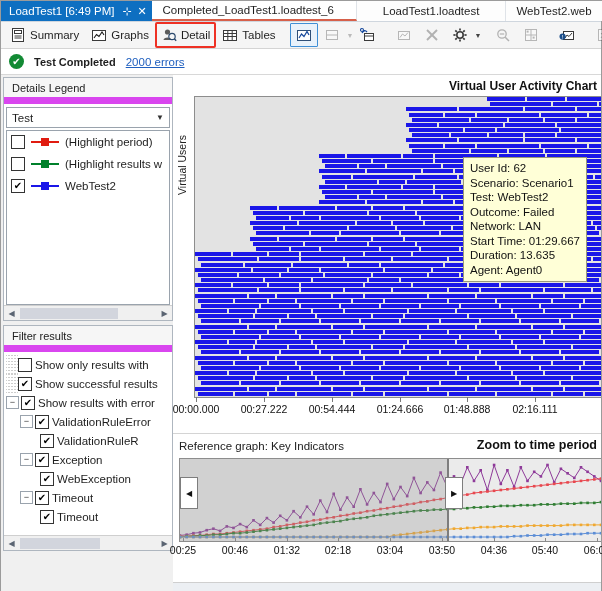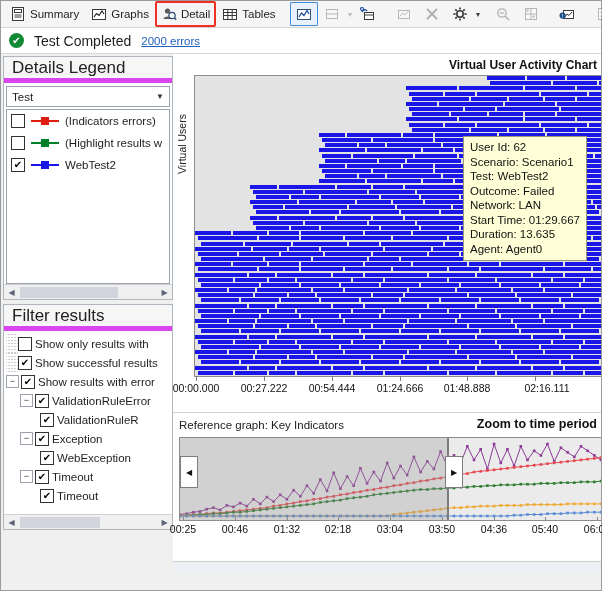--- a/index.html
+++ b/index.html
@@ -28,30 +28,30 @@
   .tbtn.boxed{border:2px solid #ee3124;padding:0 4px;border-radius:2px;}
   .tbtn.sel{border:1px solid #3f8fd6;background:#e9f2fb;}
   .tsep{width:1px;height:18px;background:#cdcdcd;margin:0 4px;}
   .ticon{width:16px;height:16px;display:block;}
   .caret{font-size:7px;color:#444;margin-left:1px;cursor:pointer;}
   .dis{opacity:.33;}
 
   
   .statusrow{display:flex;align-items:center;gap:10px;height:26px;padding:0 8px;background:#fff;border-bottom:1px solid #d8d8d8;box-sizing:border-box;}
   .ok-badge{width:15px;height:15px;border-radius:50%;background:#128a34;color:#fff;font-size:10px;display:flex;align-items:center;justify-content:center;}
-  .status-text{font-weight:normal;font-size:14px;}
+  .status-text{font-weight:bold;font-size:11px;}
   .link{color:#1f5fbf;text-decoration:underline;cursor:pointer;font-size:11.5px;}
 
   
   .bodywrap{display:flex;height:518px;background:#f0f0f0;}
   .leftcol{width:172px;display:flex;flex-direction:column;padding:2px 0 0 2px;box-sizing:border-box;}
   .rightcol{flex:1;position:relative;background:#fff;}
 
   .panel{background:#fff;border:1px solid #aeb6bf;box-sizing:border-box;display:flex;flex-direction:column;}
-  .panel-hd{height:26px;display:flex;align-items:center;padding:0 8px;background:#f6f6f6;border-bottom:5px solid #d946ef;font-size:17px;color:#222;box-sizing:border-box;}
+  .panel-hd{height:26px;display:flex;align-items:center;padding:0 8px;background:#f6f6f6;border-bottom:7px solid #d946ef;font-size:11px;color:#222;box-sizing:border-box;}
   .panel.legend{height:244px;margin-bottom:4px;}
   .panel.filter{height:226px;}
 
   .combo{height:21px;margin:3px 2px 2px 2px;border:1px solid #9aa3ad;background:#fff;display:flex;align-items:center;justify-content:space-between;padding:0 5px;font-size:11.5px;cursor:pointer;box-sizing:border-box;}
   .combo .chev{font-size:8px;color:#333;}
 
   .listbox{flex:1;margin:0 2px;border:1px solid #9aa3ad;background:#fff;overflow:hidden;position:relative;}
   .legrow{display:flex;align-items:center;gap:6px;height:20px;padding:1px 4px;font-size:11.5px;white-space:nowrap;cursor:pointer;}
   .cbx{width:12px;height:12px;border:1px solid #333;background:#fff;display:inline-flex;align-items:center;justify-content:center;font-size:10px;line-height:1;flex:0 0 auto;color:#000;}
   .swatch{width:28px;height:10px;position:relative;flex:0 0 auto;}
@@ -91,20 +91,36 @@
 
   
   .tooltip{position:absolute;background:#ffffd7;border:1px solid #9a9a7a;padding:3px 6px 4px 6px;font-size:11.5px;line-height:14.5px;color:#111;white-space:nowrap;z-index:8;}
   .bottombar{position:absolute;left:0;right:0;bottom:0;height:10px;background:#eceff3;border-top:1px solid #cfcfcf;}
 </style>
 </head>
 <body>
 
 <div id="app">
 
+  <div class="tabstrip">
+    <div class="tab active">
+      <span class="tab-title">LoadTest1 [6:49 PM]</span>
+      <span class="pin-icon">⊹</span>
+      <span class="close-icon">✕</span>
+    </div>
+    <div class="tab inactive selected-doc" style="flex:0 0 auto;padding:0 22px 0 10px;">
+      <span>Completed_LoadTest1.loadtest_6</span>
+    </div>
+    <div class="tab inactive" style="flex:0 0 auto;padding:0 26px;">
+      <span>LoadTest1.loadtest</span>
+    </div>
+    <div class="tab inactive" style="flex:1 1 auto;padding:0 10px;">
+      <span>WebTest2.web</span>
+    </div>
+  </div>
 
   <div class="toolbar">
 
     <div class="tbtn">
       <svg class="ticon" viewBox="0 0 16 16">
         <rect x="2.5" y="1.5" width="11" height="13" fill="#fff" stroke="#3a3a3a"></rect>
         <rect x="4.5" y="3.5" width="7" height="3" fill="#fff" stroke="#3a3a3a"></rect>
         <line x1="4.5" y1="9" x2="11.5" y2="9" stroke="#3a3a3a"></line>
         <line x1="4.5" y1="11" x2="11.5" y2="11" stroke="#3a3a3a"></line>
       </svg>
@@ -257,21 +273,21 @@
           <span>Test</span>
           <span class="chev">▼</span>
         </div>
         <div class="listbox">
           <div class="legrow">
             <span class="cbx"></span>
             <span class="swatch">
               <i style="background:#e01b10"></i>
                 <b style="background:#e01b10"></b>
             </span>
-            <span>(Indicators errors)</span>
+            <span>(Highlight period)</span>
           </div>
           <div class="legrow">
             <span class="cbx"></span>
             <span class="swatch">
               <i style="background:#00802b"></i>
                 <b style="background:#00802b"></b>
             </span>
             <span>(Highlight results w</span>
           </div>
           <div class="legrow">
@@ -812,21 +828,21 @@
             <div class="ticklbl" style="left: 2px;">00:00.000</div>
             <div class="tickline" style="left: 70px;"></div>
             <div class="ticklbl" style="left: 70px;">00:27.222</div>
             <div class="tickline" style="left: 138px;"></div>
             <div class="ticklbl" style="left: 138px;">00:54.444</div>
             <div class="tickline" style="left: 206px;"></div>
             <div class="ticklbl" style="left: 206px;">01:24.666</div>
             <div class="tickline" style="left: 273px;"></div>
             <div class="ticklbl" style="left: 273px;">01:48.888</div>
             <div class="tickline" style="left: 341px;"></div>
-            <div class="ticklbl" style="left: 353px; text-align: right;">02:16.111</div>
+            <div class="ticklbl" style="left: 341px; text-align: right;">02:16.111</div>
           </div>
 
         <div class="tooltip" style="left:290px;top:82px;">
           <div>User Id: 62</div>
           <div>Scenario: Scenario1</div>
           <div>Test: WebTest2</div>
           <div>Outcome: Failed</div>
           <div>Network: LAN</div>
           <div>Start Time: 01:29.667</div>
           <div>Duration: 13.635</div>

